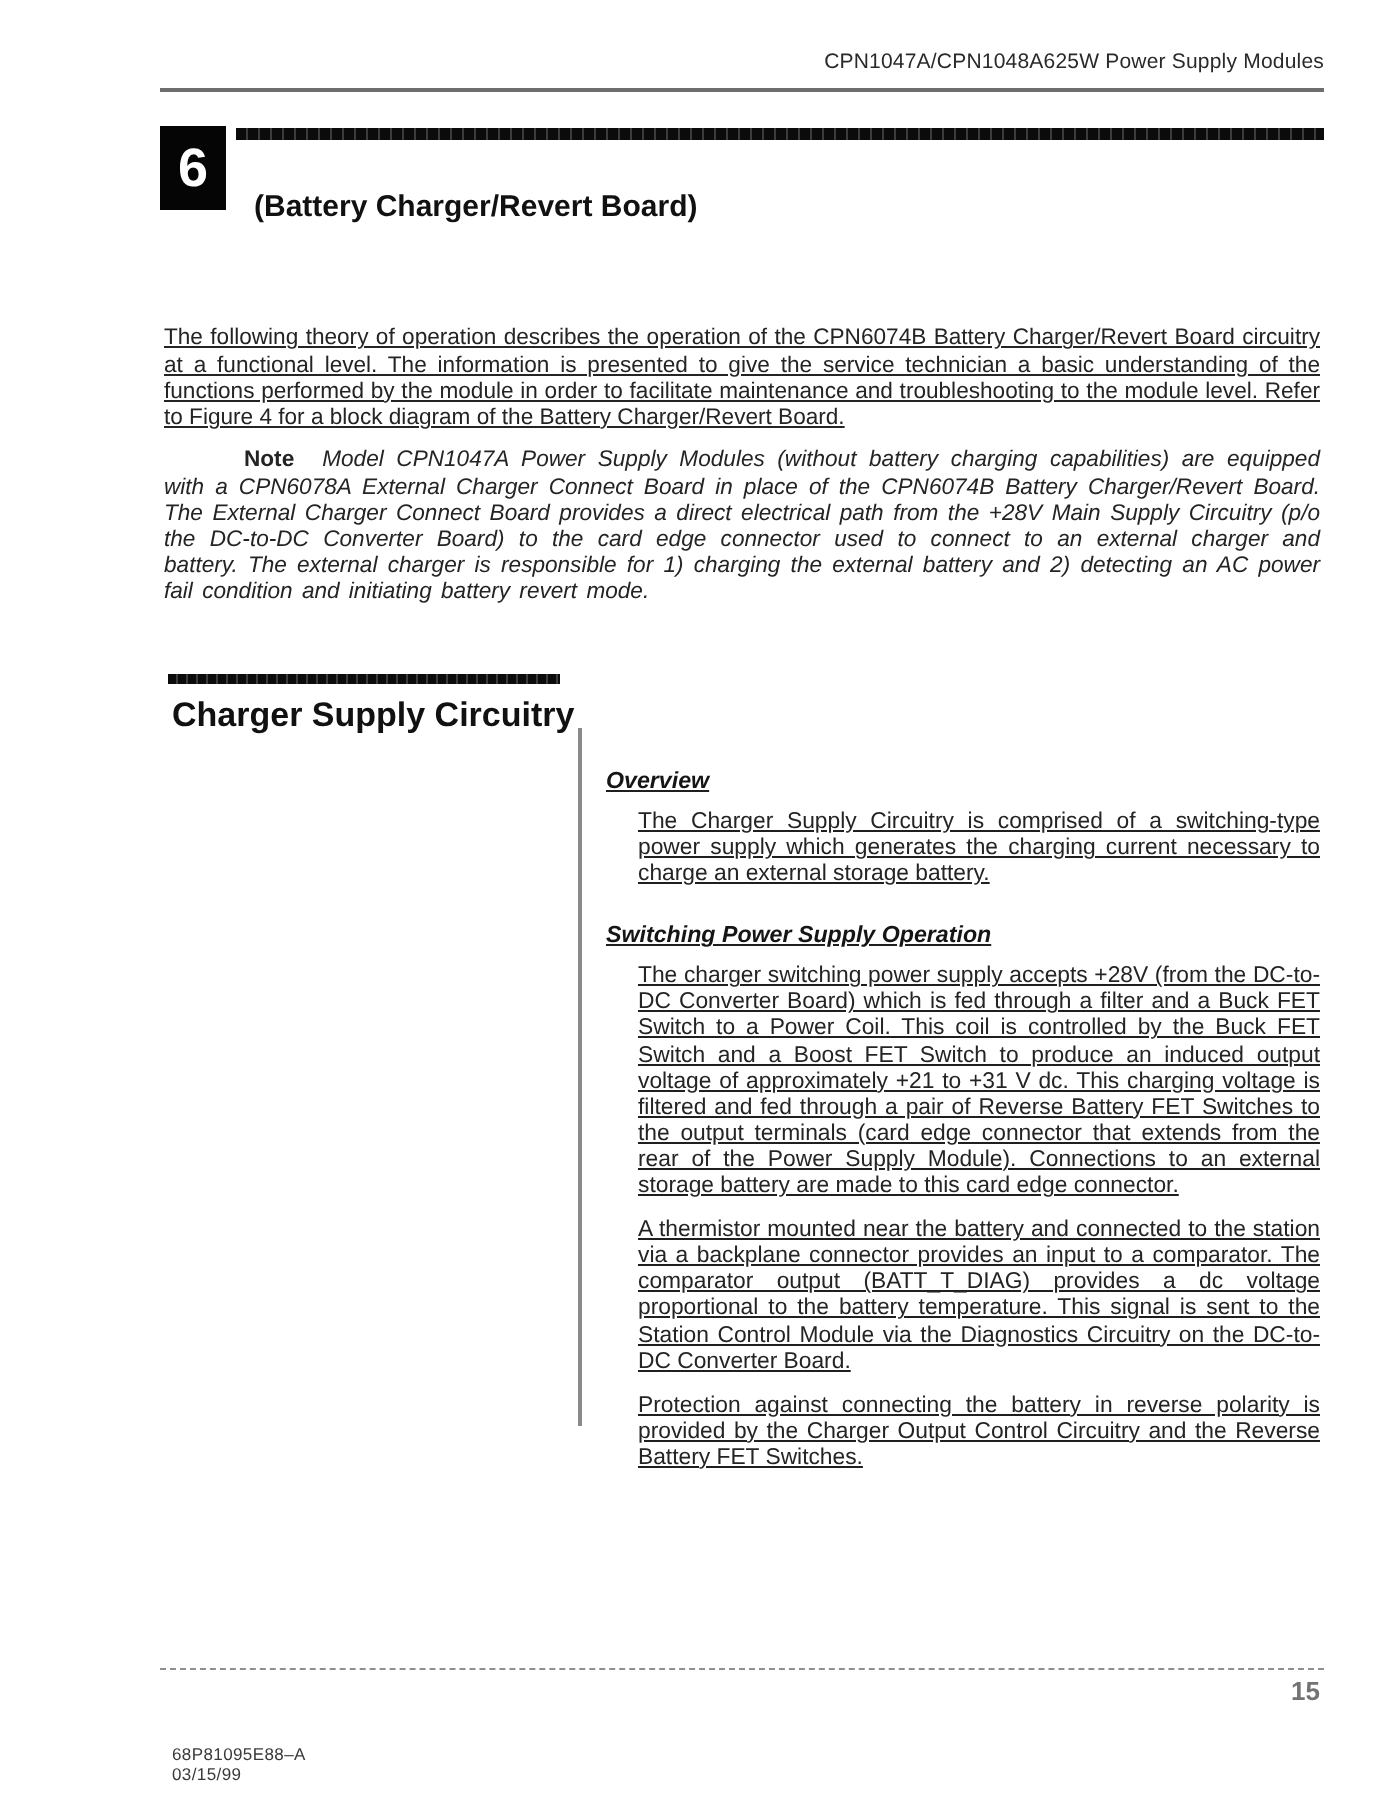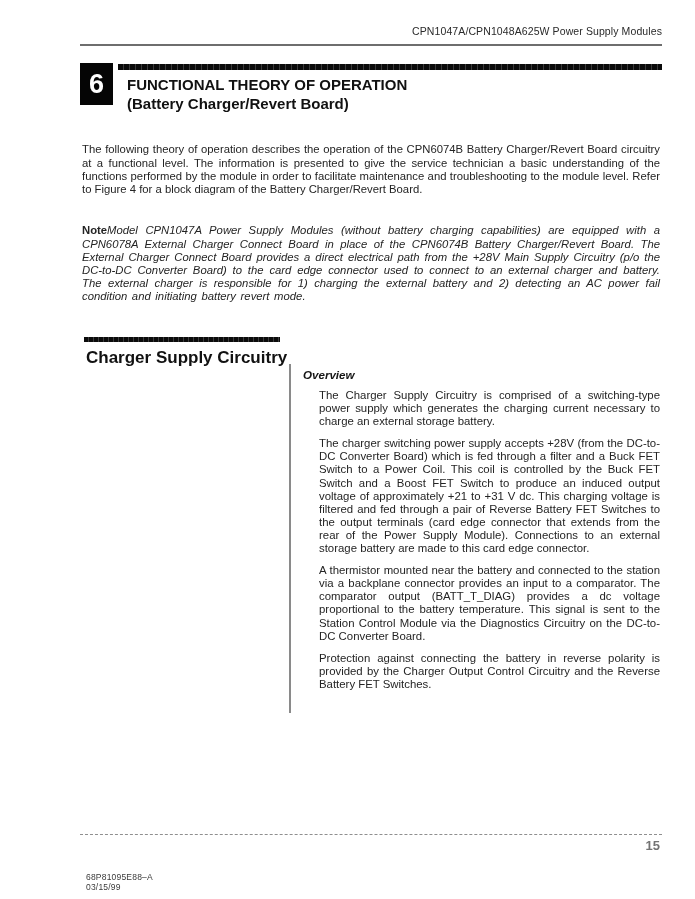--- a/index.html
+++ b/index.html
@@ -36,38 +36,38 @@
   }
   .chapter-title{
     margin:0;padding:12px 0 0 47px;
     font-size:15px;font-weight:bold;line-height:19px;color:#111;
   }
   
   .para{
     position:absolute;left:82px;width:578px;
     font-size:11.3px;line-height:13.2px;text-align:justify;color:#242424;
   }
-  .intro{top:132px;}
+  .intro{top:152px;text-decoration:underline;}
   .note{top:213px;font-style:italic;word-spacing:1.5px;}
-  .note-label{font-style:normal;font-weight:bold;}
+  .note-label{font-style:normal;font-weight:bold;padding-right:14px;margin-left:40px;}
   
   .section-bar{
     position:absolute;top:337px;left:84px;width:196px;height:5px;
     background:repeating-linear-gradient(90deg,#0b0b0b 0 4px,#3c3c3c 4px 5px);
   }
   .section-heading{
     position:absolute;top:348px;left:86px;
     font-size:17px;font-weight:bold;color:#111;
   }
   .v-divider{
     position:absolute;top:364px;left:289px;width:2px;height:349px;
     background:#8a8a8a;
   }
   .col{
-    position:absolute;top:368px;left:303px;width:357px;
+    position:absolute;top:384px;left:303px;width:357px;text-decoration:underline;
   }
   .sub-heading{
     margin:0 0 8px 0;
     font-size:11.6px;font-weight:bold;font-style:italic;color:#151515;
   }
   .sub-heading.second{margin-top:17px;}
   .col p{
     margin:0 0 9px 16px;
     font-size:11.4px;line-height:13.1px;text-align:justify;color:#242424;
   }
@@ -90,40 +90,41 @@
 
 <div class="page">
 
   <div class="hdr-text">CPN1047A/CPN1048A625W Power Supply Modules</div>
   <div class="hdr-rule"></div>
 
   <div class="chapter">
     <div class="chapter-num">6</div>
     <div class="chapter-bar"></div>
     <h1 class="chapter-title">
-      <span>FUNCTIONAL THEORY OF OPERATION</span><br>
+      <br>
       <span>(Battery Charger/Revert Board)</span>
     </h1>
   </div>
 
   <p class="para intro">The following theory of operation describes the operation of the CPN6074B Battery Charger/Revert Board circuitry at a functional level. The information is presented to give the service technician a basic understanding of the functions performed by the module in order to facilitate maintenance and troubleshooting to the module level. Refer to Figure 4 for a block diagram of the Battery Charger/Revert Board.</p>
 
   <p class="para note">
     <span class="note-label">Note</span><span>Model CPN1047A Power Supply Modules (without battery charging capabilities) are equipped with a CPN6078A External Charger Connect Board in place of the CPN6074B Battery Charger/Revert Board. The External Charger Connect Board provides a direct electrical path from the +28V Main Supply Circuitry (p/o the DC-to-DC Converter Board) to the card edge connector used to connect to an external charger and battery. The external charger is responsible for 1) charging the external battery and 2) detecting an AC power fail condition and initiating battery revert mode.</span>
   </p>
 
   <div class="section-bar"></div>
   <div class="section-heading">Charger Supply Circuitry</div>
 
   <div class="v-divider"></div>
 
   <div class="col">
     <h3 class="sub-heading">Overview</h3>
     <p>The Charger Supply Circuitry is comprised of a switching-type power supply which generates the charging current necessary to charge an external storage battery.</p>
 
+    <h3 class="sub-heading second">Switching Power Supply Operation</h3>
     <p>The charger switching power supply accepts +28V (from the DC-to-DC Converter Board) which is fed through a filter and a Buck FET Switch to a Power Coil. This coil is controlled by the Buck FET Switch and a Boost FET Switch to produce an induced output voltage of approximately +21 to +31 V dc. This charging voltage is filtered and fed through a pair of Reverse Battery FET Switches to the output terminals (card edge connector that extends from the rear of the Power Supply Module). Connections to an external storage battery are made to this card edge connector.</p>
     <p>A thermistor mounted near the battery and connected to the station via a backplane connector provides an input to a comparator. The comparator output (BATT_T_DIAG) provides a dc voltage proportional to the battery temperature. This signal is sent to the Station Control Module via the Diagnostics Circuitry on the DC-to-DC Converter Board.</p>
     <p>Protection against connecting the battery in reverse polarity is provided by the Charger Output Control Circuitry and the Reverse Battery FET Switches.</p>
   </div>
 
   <div class="ftr-rule"></div>
   <div class="ftr-doc">
     <span>68P81095E88–A</span><br>
     <span>03/15/99</span>
   </div>

